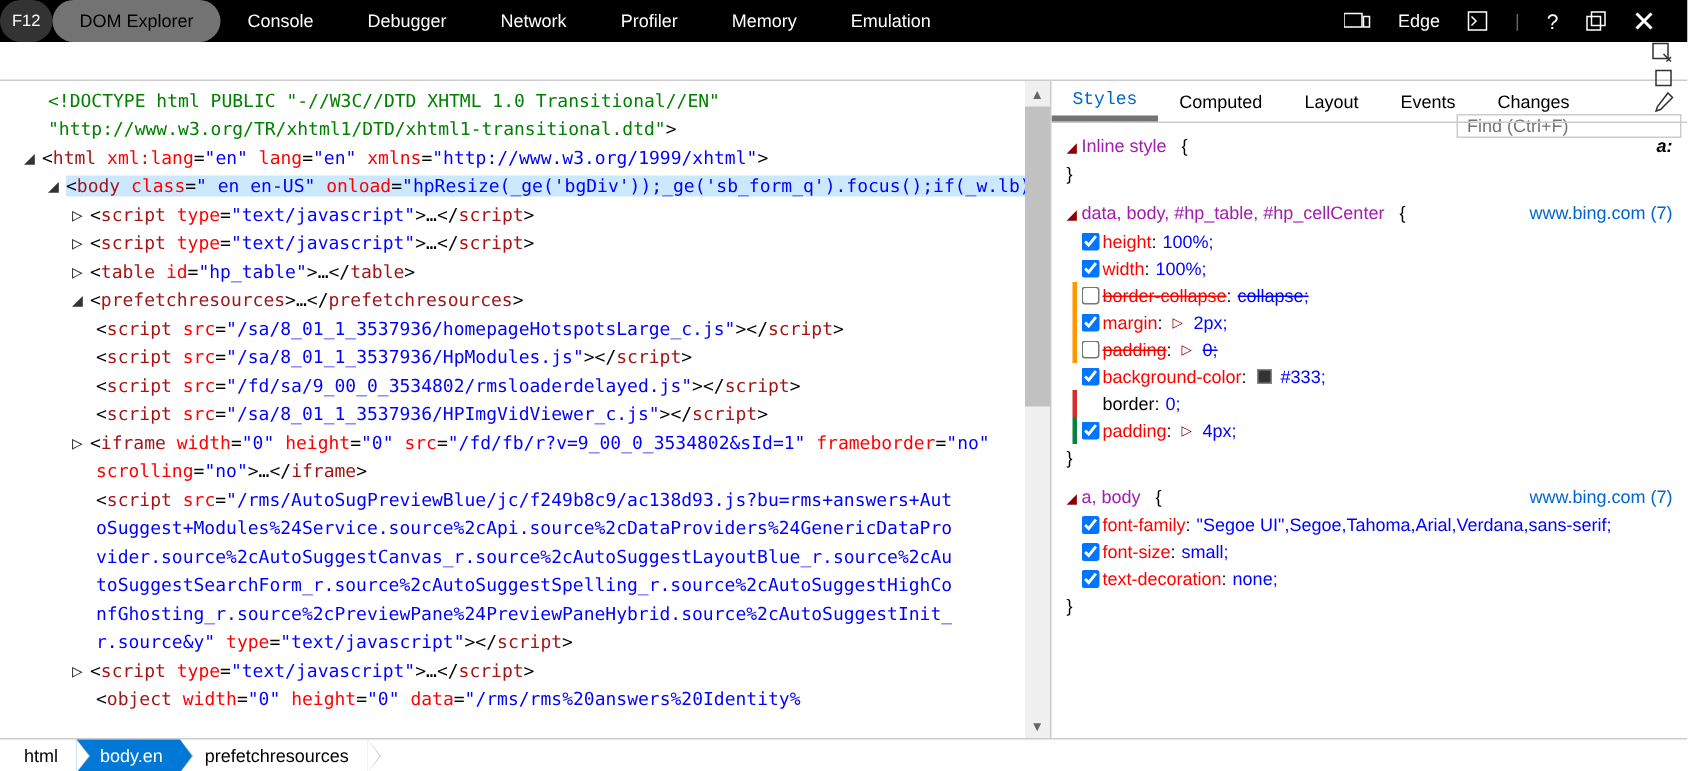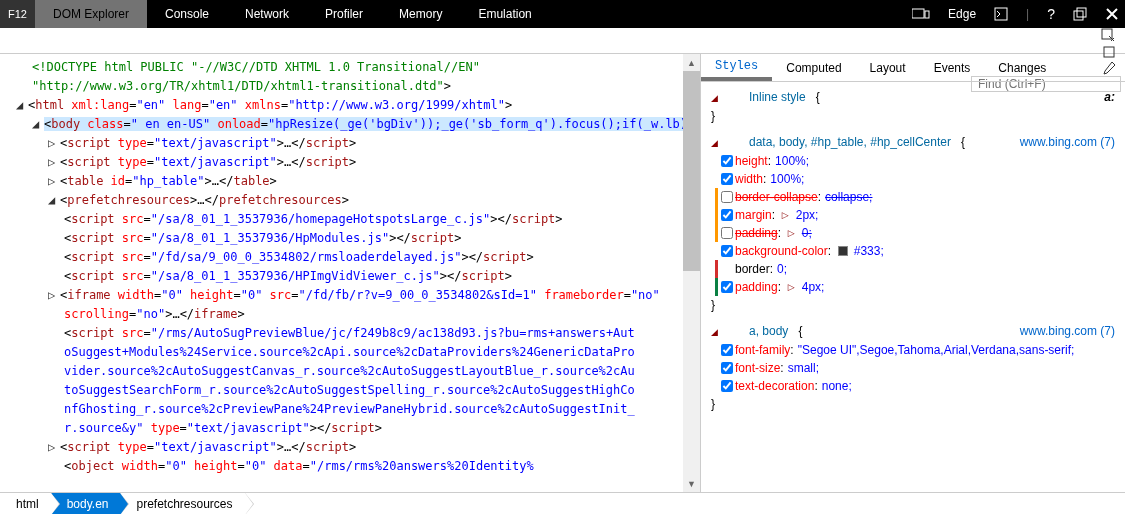--- a/index.html
+++ b/index.html
@@ -1,22 +1,22 @@
 <!DOCTYPE html>
 <html><head>
 <meta charset="utf-8">
 <style>
 * { margin: 0; padding: 0; box-sizing: border-box; }
 body { font-family: "Segoe UI", Tahoma, Arial, sans-serif; font-size: 12px; background: #fff; overflow: hidden; width: 1125px; height: 514px; }
 .top-bar { display: flex; background: #000; color: #fff; height: 28px; align-items: stretch; }
-.top-bar .tab { padding: 0 18px; display: flex; align-items: center; font-size: 12px; cursor: pointer; }
+.top-bar .tab { padding: 0 18px; display: flex; align-items: center; font-size: 12px; cursor: pointer; border-radius: 14px; }
 .top-bar .tab.f12 { background: #333; font-size: 11px; padding: 0 8px; }
 .top-bar .tab.active { background: #737373; color: #000; }
 .top-bar .spacer { flex: 1; }
-.top-bar .right-icons { display: flex; align-items: center; gap: 6px; padding-right: 0; }
+.top-bar .right-icons { display: flex; align-items: center; gap: 6px; padding-right: 16px; }
 .top-bar .right-icon { padding: 0 6px; display: flex; align-items: center; height: 100%; cursor: pointer; color: #fff; }
 .top-bar .right-icon svg { fill: #fff; }
 .sub-bar { display: flex; height: 26px; border-bottom: 1px solid #ccc; align-items: flex-end; padding-left: 8px; flex-direction: column; }
 .sub-bar .icon-btn { padding: 0 8px; cursor: pointer; height: 100%; display: flex; align-items: center; }
 .sub-bar .find-input { margin-left: auto; width: 150px; height: 20px; border: 1px solid #ccc; padding: 0 6px; font-size: 12px; color: #888; margin-right: 4px; }
 .main { display: flex; height: calc(100% - 28px - 26px - 22px); }
 .dom-panel { flex: 1; overflow: hidden; position: relative; }
 .dom-content { font-family: Consolas, monospace; font-size: 12px; line-height: 19px; padding: 4px 0 4px 16px; overflow-y: auto; height: 100%; }
 .dom-line { white-space: nowrap; }
 .expander { display: inline-block; width: 12px; color: #333; cursor: pointer; vertical-align: top; }
@@ -31,21 +31,21 @@
 .indent3 { padding-left: 48px; }
 .wrapped { white-space: normal; word-break: break-all; }
 .scrollbar { position: absolute; right: 0; top: 0; bottom: 0; width: 17px; background: #f0f0f0; }
 .scrollbar .thumb { background: #c1c1c1; width: 100%; }
 .scrollbar .arrow { height: 17px; display: flex; align-items: center; justify-content: center; font-size: 9px; color: #666; cursor: pointer; }
 .styles-panel { width: 425px; border-left: 1px solid #ccc; display: flex; flex-direction: column; overflow: hidden; }
 .styles-tabs { display: flex; border-bottom: 1px solid #ccc; height: 28px; }
 .styles-tabs .stab { padding: 0 14px; display: flex; align-items: center; cursor: pointer; font-size: 12px; }
 .styles-tabs .stab.active { color: #0066cc; border-bottom: 4px solid #737373; font-family: Liberation Mono, monospace; }
 .styles-body { padding: 6px 10px; font-family: "Segoe UI", Arial; font-size: 12px; line-height: 18px; overflow-y: auto; flex: 1; position: relative; }
-.rule-head { color: #0369a1; margin-left: 28px; }
+.rule-head { color: #a21caf; }
 .rule-link { color: #0066cc; float: right; cursor: pointer; }
 .rule-block { margin-bottom: 2px; position: relative; }
 .rule-props { padding-left: 10px; }
 .prop-row { display: flex; align-items: center; position: relative; padding-left: 14px; }
 .prop-row input[type=checkbox] { position: absolute; left: 0; margin: 0; width: 12px; height: 12px; }
 .prop-name { color: #ff0000; }
 .prop-val { color: #0000ff; margin-left: 4px; }
 .strike { text-decoration: line-through; }
 .tri { color: #8b0000; margin-right: 2px; cursor: pointer; display: inline-block; width: 8px; font-size: 9px; }
 .override-bar { position: absolute; left: -6px; top: 0; bottom: 0; width: 3px; }
@@ -61,20 +61,21 @@
 .crumb.active { background: #0078d7; color: #fff; }
 .crumb.active::after { border-left-color: #0078d7; }
 </style>
 </head>
 <body>
 
 <div class="top-bar">
   <div class="tab f12">F12</div>
   <div class="tab active">DOM Explorer</div>
   <div class="tab">Console</div>
+  <div class="tab">Debugger</div>
   <div class="tab">Network</div>
   <div class="tab">Profiler</div>
   <div class="tab">Memory</div>
   <div class="tab">Emulation</div>
   <div class="spacer"></div>
   <div class="right-icons">
     <div class="right-icon">
         <svg width="18" height="14" viewBox="0 0 18 14">
           <rect x="0" y="2" width="12" height="9" fill="none" stroke="#fff" stroke-width="1"></rect>
           <rect x="13" y="4" width="4" height="7" fill="none" stroke="#fff" stroke-width="1"></rect>

